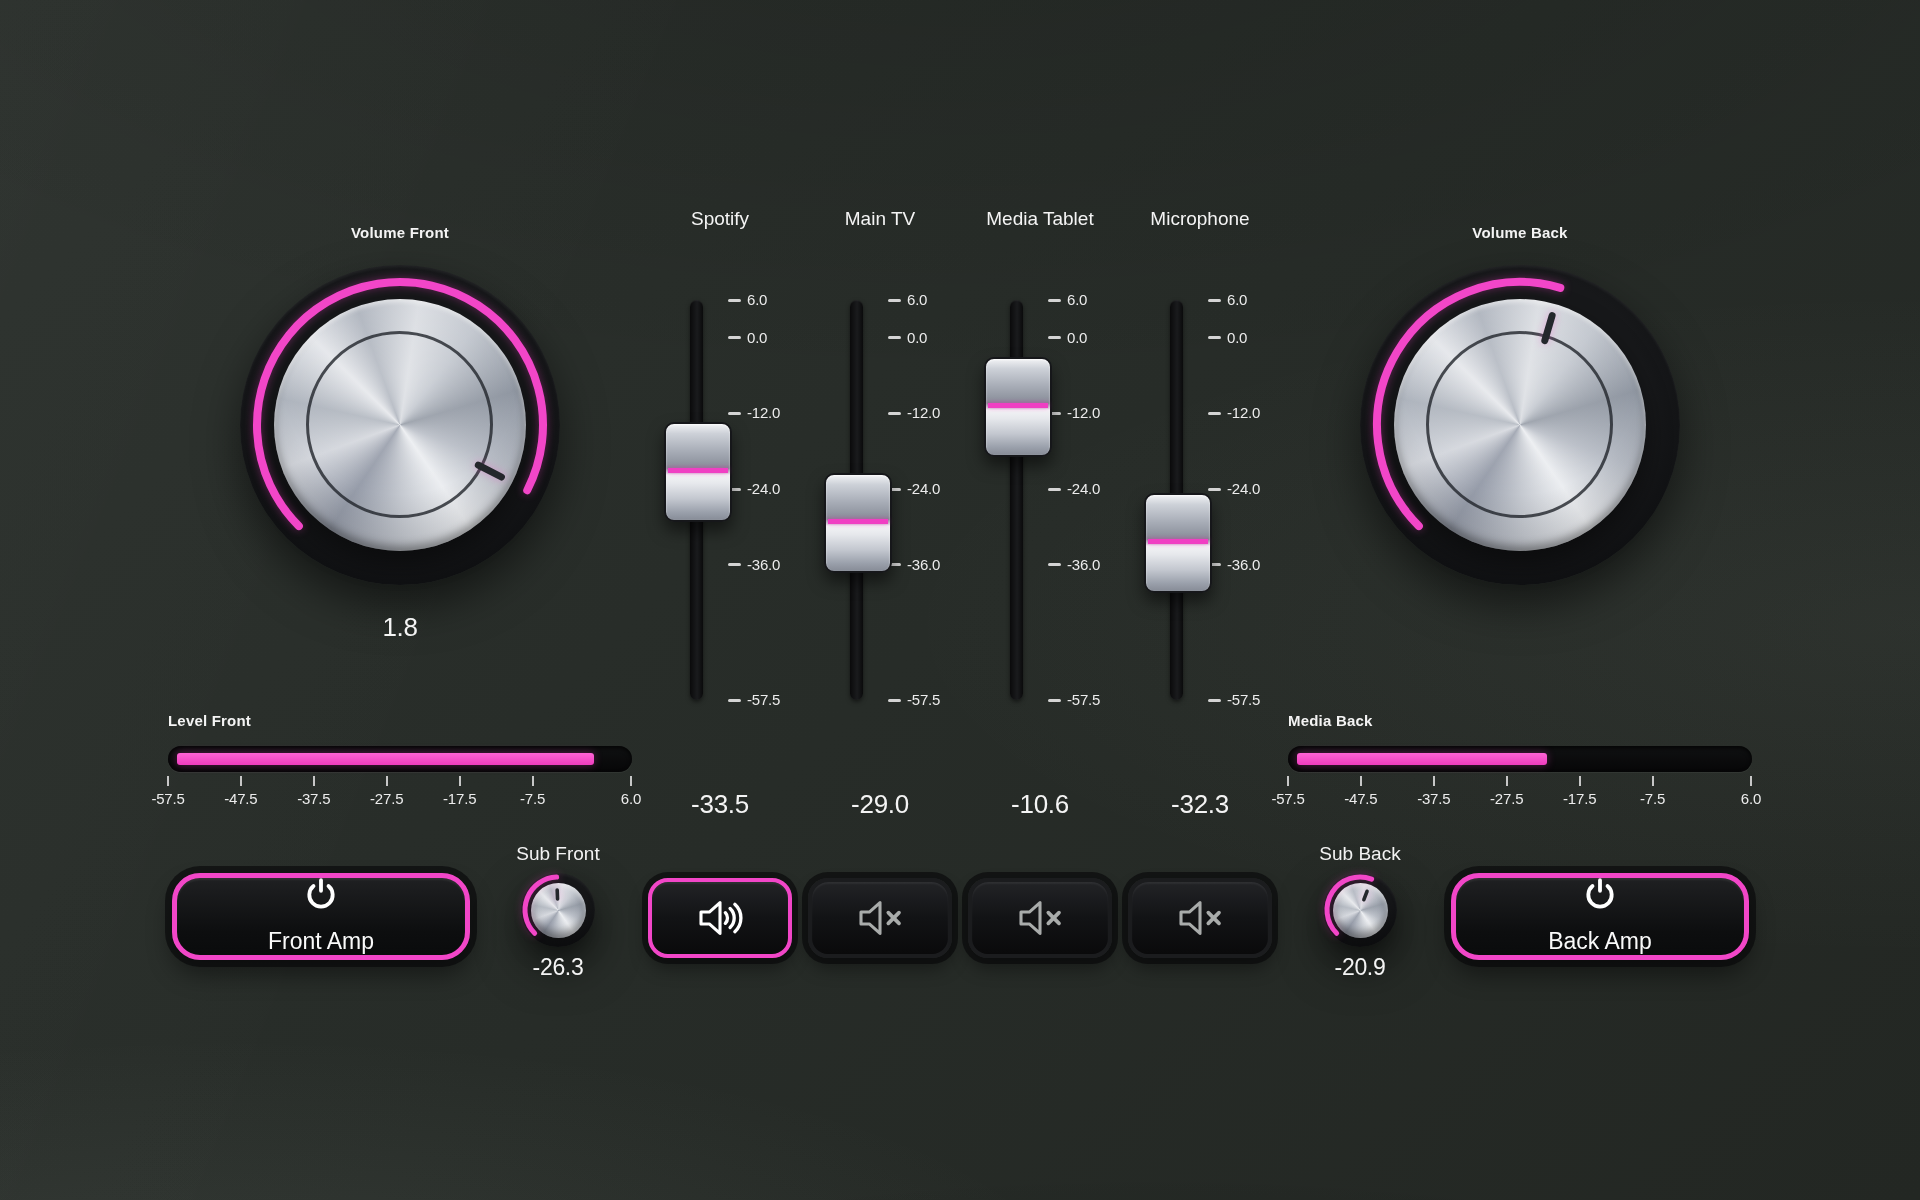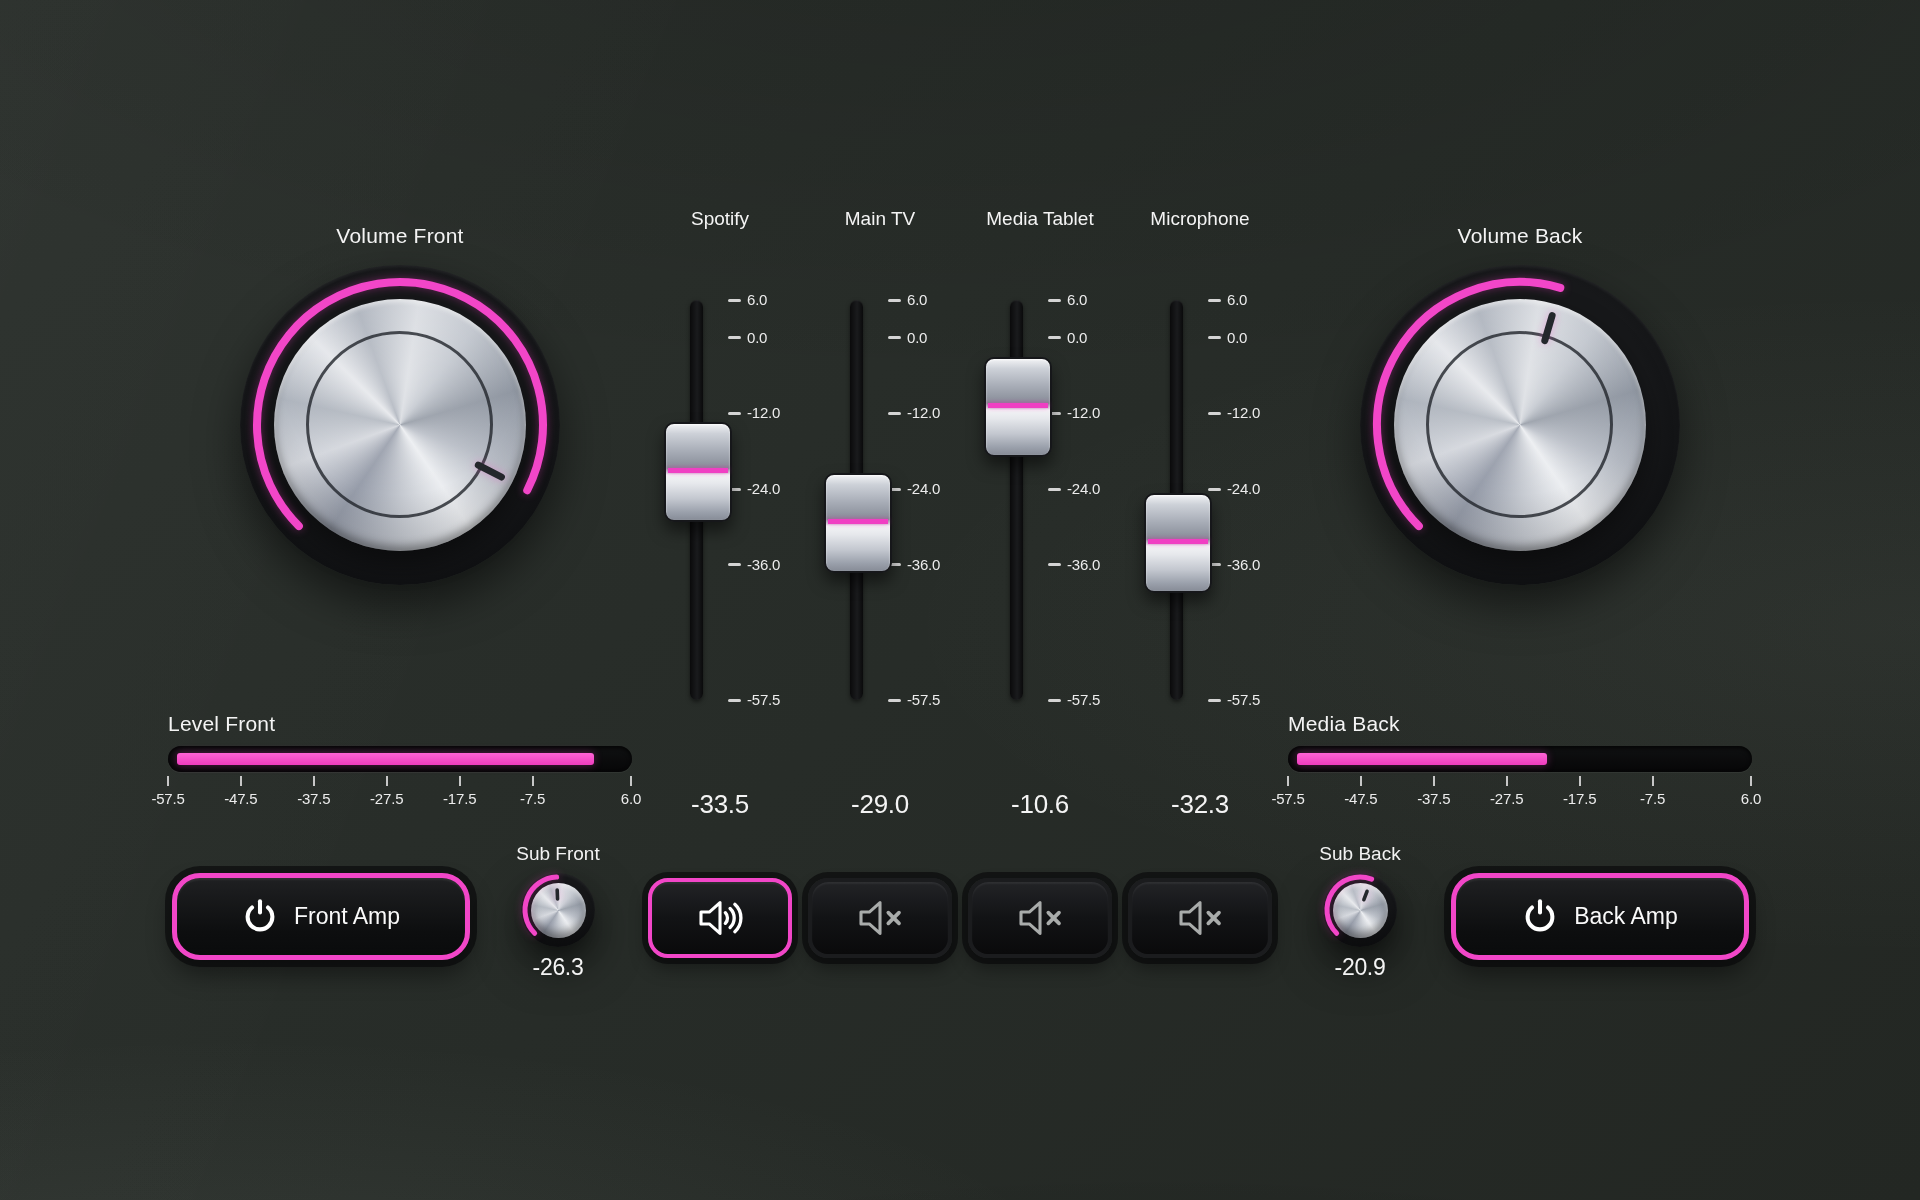--- a/index.html
+++ b/index.html
@@ -12,21 +12,21 @@
     content:"";position:absolute;inset:0;pointer-events:none;
     background:
       radial-gradient(1400px 420px at 12% 108%, rgba(205,215,205,0.07), transparent 62%),
       radial-gradient(1600px 520px at 100% 52%, rgba(205,215,205,0.05), transparent 65%),
       radial-gradient(1200px 340px at 60% 118%, rgba(0,0,0,0.28), transparent 72%),
       radial-gradient(2200px 900px at 50% -12%, rgba(0,0,0,0.16), transparent 60%),
       linear-gradient(112deg, rgba(255,255,255,0.02), transparent 32%);
   }
   .abs{position:absolute;}
   .t-center{text-align:center;}
-  .panel-label{font-size:21px;font-weight:400;letter-spacing:0.2px;}
+  .panel-label{font-size:15px;font-weight:700;letter-spacing:0.2px;}
   .ch-label{font-size:19px;font-weight:500;}
   .big-value{font-size:26px;font-weight:500;letter-spacing:-0.3px;}
   .sub-value{font-size:23px;font-weight:500;letter-spacing:-0.3px;}
 
   
   .knob-widget{position:absolute;}
   .knob-bezel{position:absolute;border-radius:50%;
     background:radial-gradient(circle at 50% 42%, #17181a 52%, #101113 74%, #0a0b0c 100%);
     box-shadow:0 20px 44px rgba(0,0,0,0.5), inset 0 2px 3px rgba(255,255,255,0.05);}
   .knob-metal{position:absolute;border-radius:50%;
@@ -55,21 +55,21 @@
     box-shadow:inset 0 2px 4px rgba(0,0,0,0.8), 0 1px 1px rgba(255,255,255,0.05);}
   .meter-fill{position:absolute;left:9px;top:7px;height:12px;border-radius:3px;
     background:linear-gradient(180deg,#ff63d6,#ef3cbe);box-shadow:0 0 8px rgba(240,63,195,0.35);}
   .meter-tick{position:absolute;width:2px;height:10px;background:#d8d8d8;opacity:0.9;}
   .meter-tick-label{position:absolute;width:60px;text-align:center;font-size:15px;color:#ececec;letter-spacing:-0.2px;}
 
   
   .amp-btn{position:absolute;width:298px;height:87px;border-radius:28px;border:5px solid #f246c8;
     background:linear-gradient(180deg,#1f2022,#0d0e0f 70%,#0a0b0c);
     box-shadow:0 0 0 7px rgba(8,8,9,0.65), 0 14px 24px rgba(0,0,0,0.45), inset 0 2px 2px rgba(255,255,255,0.07);
-    display:flex;align-items:center;justify-content:center;gap:16px;cursor:pointer;box-sizing:border-box;}
+    display:flex;align-items:center;justify-content:center;gap:16px;cursor:pointer;box-sizing:border-box;flex-direction:column;}
   .amp-btn span{font-size:23px;color:#fafafa;}
   .mute-btn{position:absolute;width:144px;height:80px;border-radius:20px;border:4px solid #1b1c1e;
     background:linear-gradient(180deg,#222326,#121315 50%,#0a0a0b);
     box-shadow:0 0 0 6px rgba(8,8,9,0.65), 0 10px 18px rgba(0,0,0,0.4), inset 0 2px 2px rgba(255,255,255,0.06);
     display:flex;align-items:center;justify-content:center;cursor:pointer;box-sizing:border-box;}
   .mute-btn.active{border-color:#f246c8;}
 </style>
 </head>
 <body>
 
@@ -78,20 +78,21 @@
   <div class="abs panel-label t-center" style="left:230px;top:224px;width:340px">Volume Front</div>
   <div class="knob-widget" style="left:230px;top:255px;width:340px;height:340px">
       <div class="knob-bezel" style="left:10px;top:10px;width:320px;height:320px"></div>
       <div class="knob-metal" style="left:44px;top:44px;width:252px;height:252px"></div>
       <div class="knob-ring" style="left:76px;top:76px;width:181px;height:181px"></div>
       <svg width="340" height="340" class="knob-svg">
         <path d="M 68.88 271.12 A 143 143 0 1 1 297.25 235.24" fill="none" stroke="#f246c8" stroke-width="8" stroke-linecap="round"></path>
         <line x1="248.31" y1="210.15" x2="271.45" y2="222.01" stroke="#24272c" stroke-width="7" stroke-linecap="round"></line>
       </svg>
     </div>
+  <div class="abs big-value t-center" style="left:230px;top:612px;width:340px">1.8</div>
 
   <div class="abs panel-label t-center" style="left:1350px;top:224px;width:340px">Volume Back</div>
   <div class="knob-widget" style="left:1350px;top:255px;width:340px;height:340px">
       <div class="knob-bezel" style="left:10px;top:10px;width:320px;height:320px"></div>
       <div class="knob-metal" style="left:44px;top:44px;width:252px;height:252px"></div>
       <div class="knob-ring" style="left:76px;top:76px;width:181px;height:181px"></div>
       <svg width="340" height="340" class="knob-svg">
         <path d="M 68.88 271.12 A 143 143 0 0 1 210.30 32.80" fill="none" stroke="#f246c8" stroke-width="8" stroke-linecap="round"></path>
         <line x1="194.80" y1="85.57" x2="202.13" y2="60.62" stroke="#24272c" stroke-width="7" stroke-linecap="round"></line>
       </svg>

